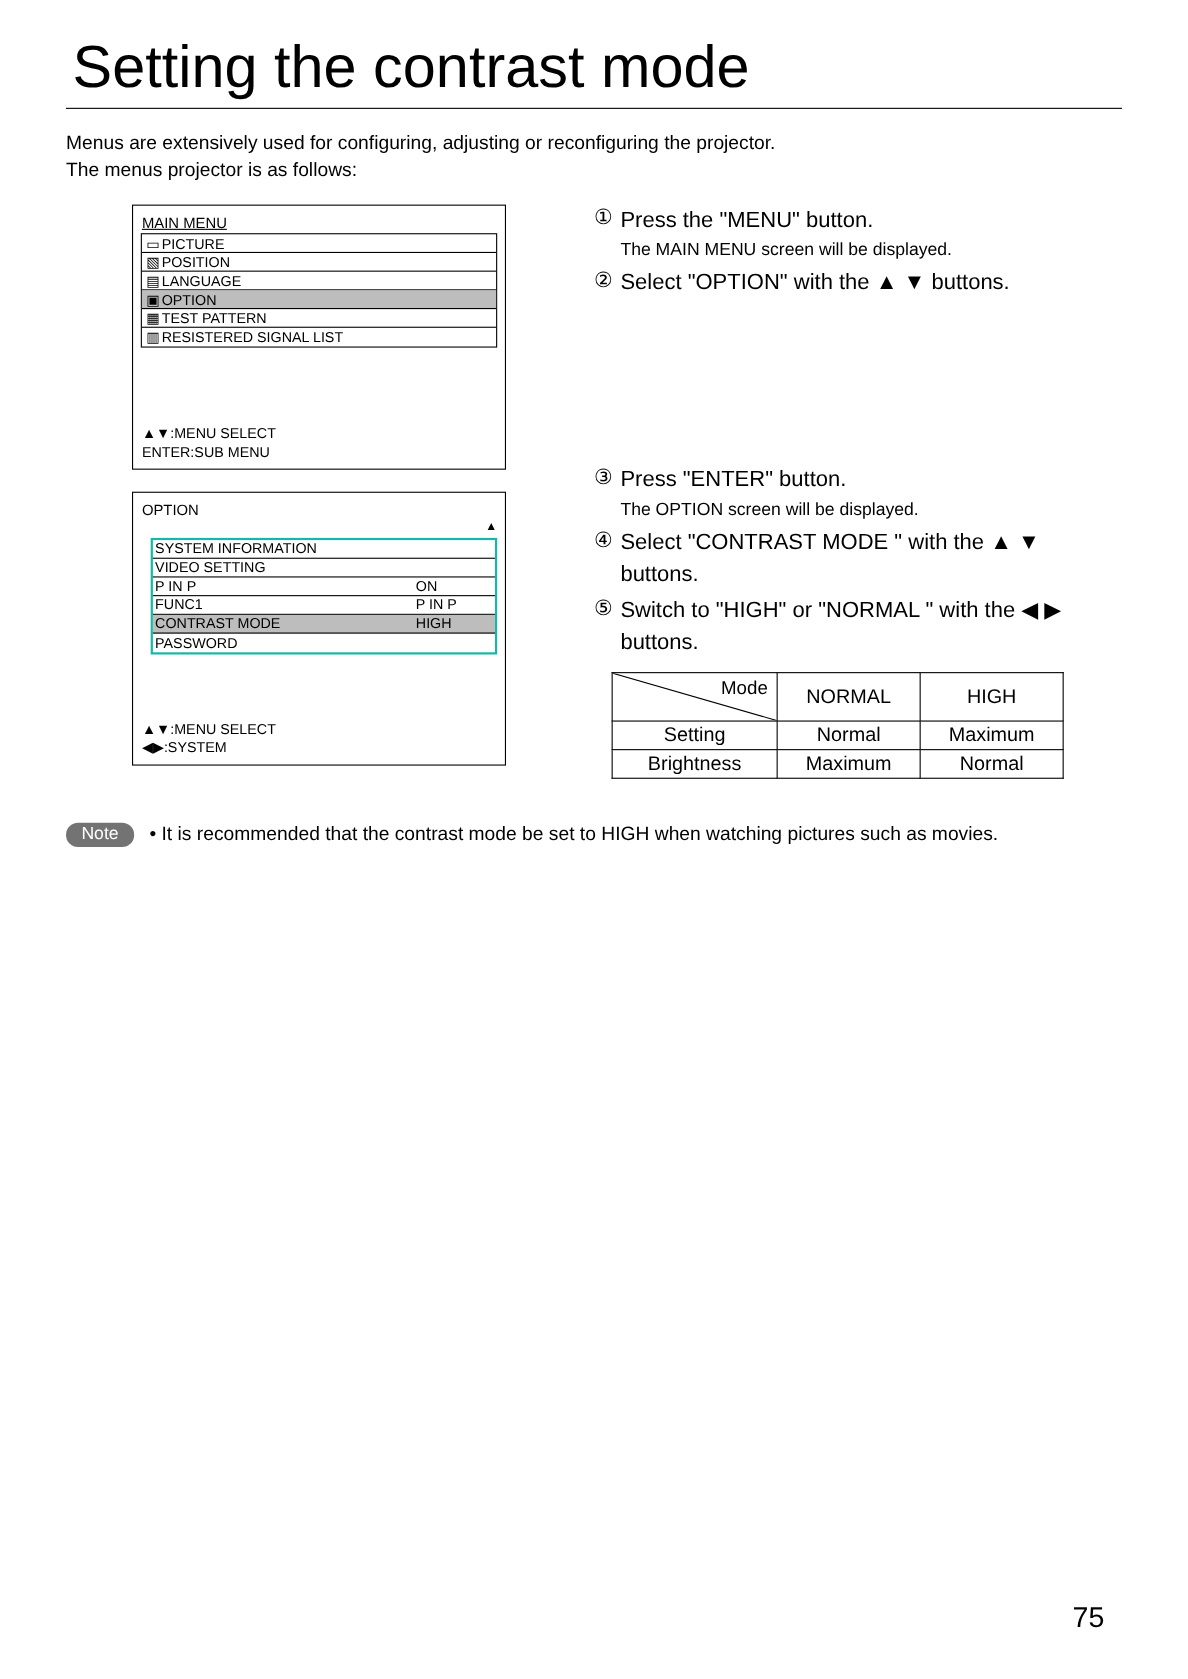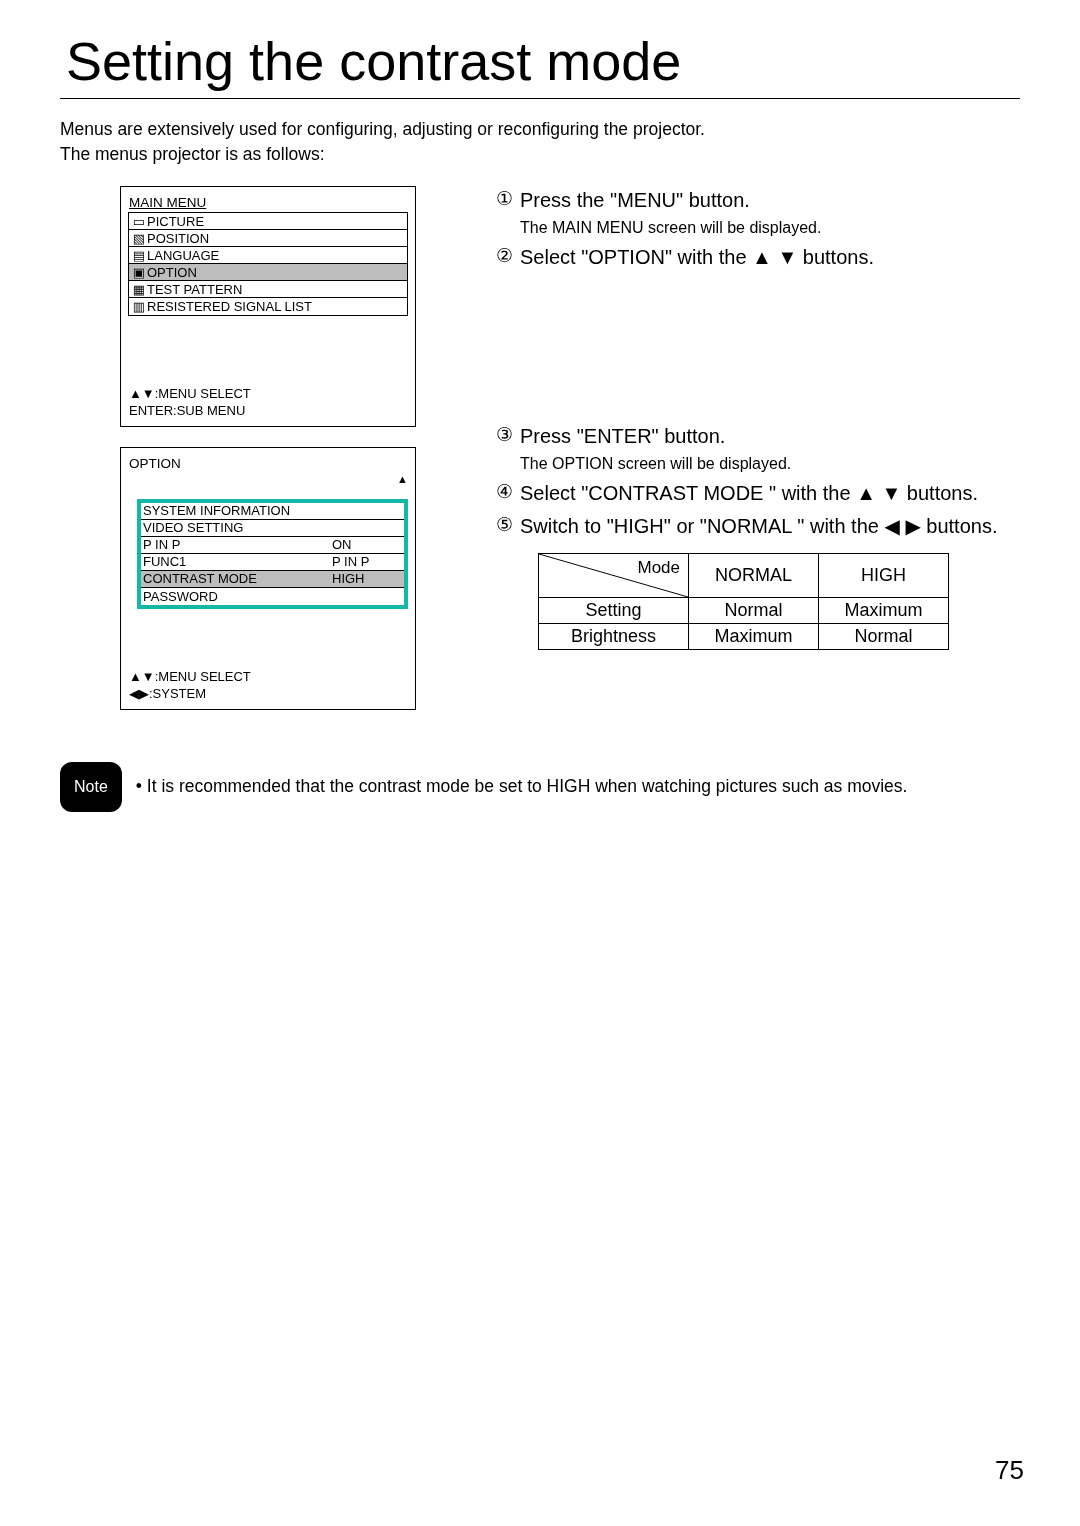--- a/index.html
+++ b/index.html
@@ -24,42 +24,42 @@
   }
   .intro {
     font-size: 17.5px;
     line-height: 1.4;
     margin-bottom: 20px;
   }
   .content-row {
     display: flex;
     gap: 80px;
   }
-  .left-col { width: 296px; margin-left:60px;}
+  .left-col { width: 340px; margin-left:60px;}
   .right-col { flex: 1; }
   .osd-box {
     border: 1.5px solid #000;
     padding: 8px 4px 6px 4px;
     margin-bottom: 20px;
     font-size: 13px;
     position: relative;
   }
   .osd-title {
     font-size: 13.5px;
     margin-left: 4px;
     margin-bottom: 2px;
     text-decoration: underline;
   }
   .osd-list {
     border: 1px solid #000;
     margin: 0 3px;
   }
   .osd-list2 {
-    border: 4px solid #14b8a6;
-    margin: 14px 3px 0 12px;
+    border: 2px solid #14b8a6;
+    margin: 4px 3px 0 12px;
   }
   .osd-item {
     display: flex;
     border-bottom: 1px solid #000;
     font-size: 13px;
     padding: 0px 2px 0px 2px;
     align-items: center;
     height: 17px;
   }
   .osd-item:last-child { border-bottom: none; }
@@ -104,21 +104,21 @@
   .step-body { flex: 1; line-height: 1.45; }
   .step-sub {
     font-size: 16px;
     margin-left: 24px;
     margin-bottom: 6px;
   }
   .sym { font-family: inherit; }
   .mode-table {
     border-collapse: collapse;
     margin-top: 12px;
-    margin-left: 42px;
+    margin-left: 16px;
     font-size: 18px;
   }
   .mode-table td, .mode-table th {
     border: 1px solid #000;
     padding: 2px 20px;
     text-align: center;
     font-weight: normal;
   }
   .mode-table .diag-cell {
     position: relative;
@@ -133,34 +133,34 @@
     position: absolute;
     font-size: 17px;
   }
   .note-row {
     display: flex;
     align-items: center;
     margin-top: 32px;
     gap: 14px;
   }
   .note-pill {
-    background: #000000;
+    background: #737373;
     color: #fff;
     border-radius: 12px;
-    padding: 16px 14px;
+    padding: 2px 14px;
     font-size: 16px;
     flex-shrink: 0;
   }
   .note-text {
     font-size: 17.5px;
   }
   .page-num {
     position: absolute;
     bottom: 40px;
-    right: 56px;
+    right: 76px;
     font-size: 26px;
   }
   .block2 { margin-top: 150px; }
 </style>
 </head>
 <body>
 
 <h1 class="title">Setting the contrast mode</h1>
 <div class="title-underline"></div>
 

